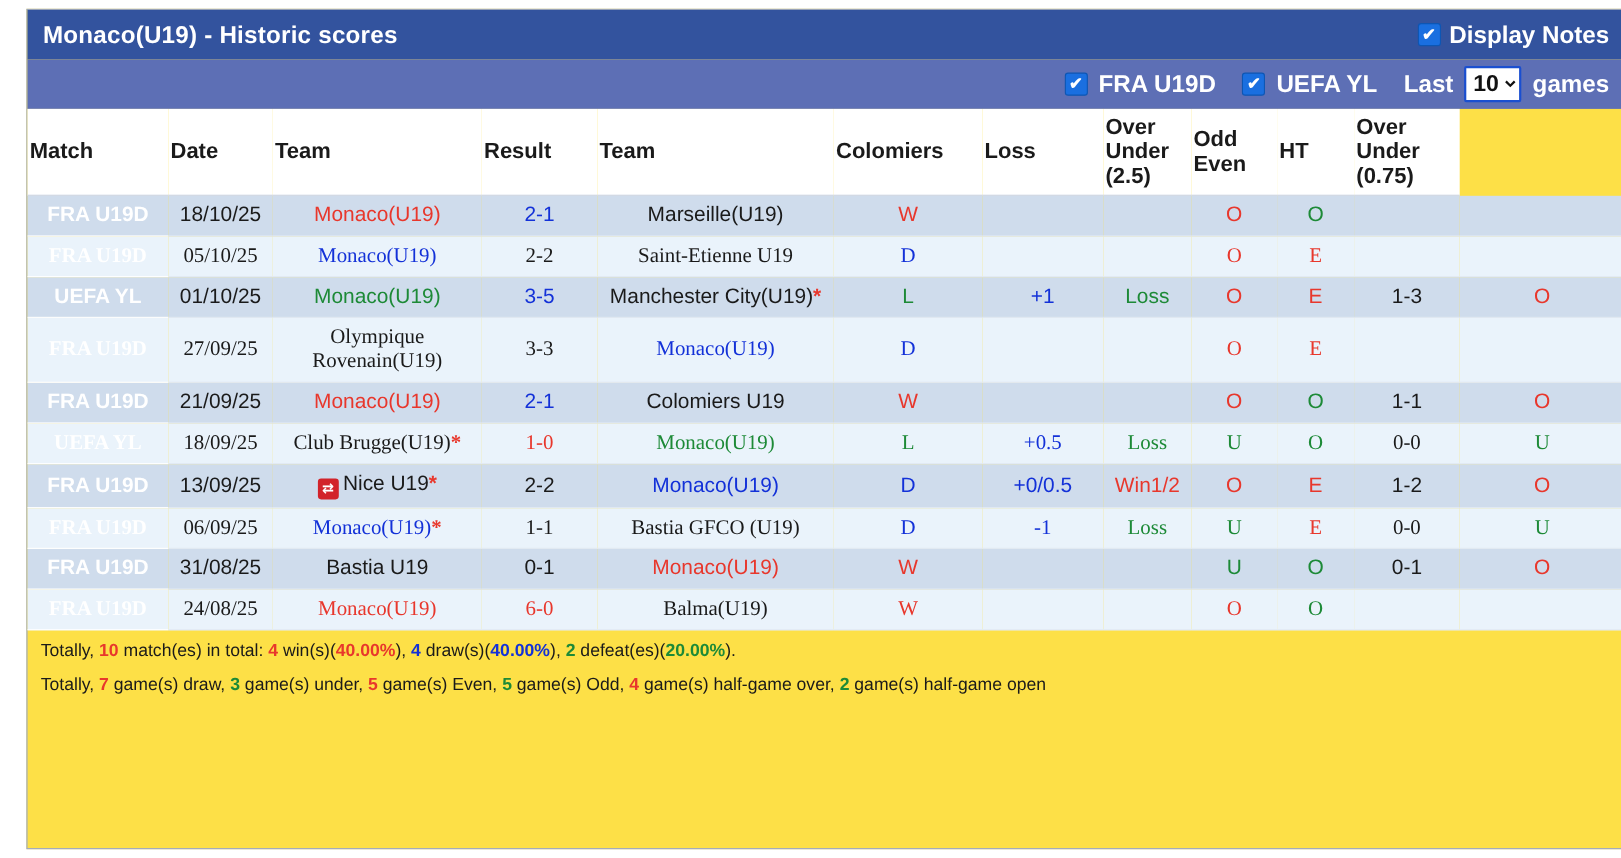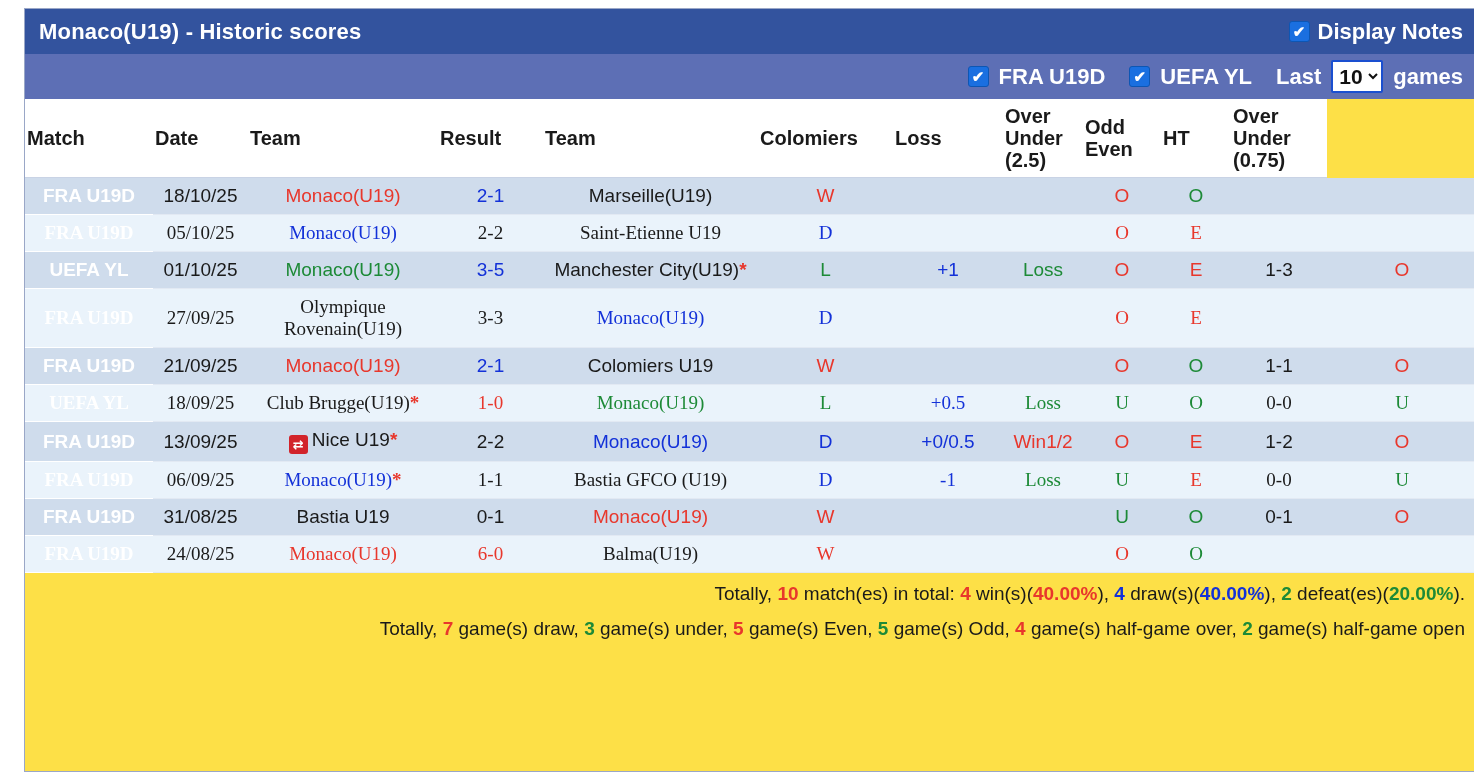--- a/index.html
+++ b/index.html
@@ -64,21 +64,21 @@
   .dark{color:#1a1a1a;}
   .star{color:#e8372c;font-weight:bold;}
   .badge{
     display:inline-block;width:19px;height:19px;line-height:19px;
     background:#d2232a;color:#fff;font-size:13px;font-weight:bold;
     border-radius:3px;vertical-align:-3px;margin-right:4px;
     font-family:"DejaVu Sans", sans-serif;
   }
   
   .footer{padding:10px 12px 4px 12px;}
-  .footer p{margin:0 0 13px 0;font-size:19px;color:#1a1a1a;text-align:right;}
+  .footer p{margin:0 0 13px 0;font-size:16px;color:#1a1a1a;}
   .footer p:last-child{margin-bottom:0;}
   b{font-weight:bold;}
 </style>
 </head>
 <body>
 
 <div class="frame">
 
   <div class="titlebar">
     <div class="title">Monaco(U19) - Historic scores</div>

